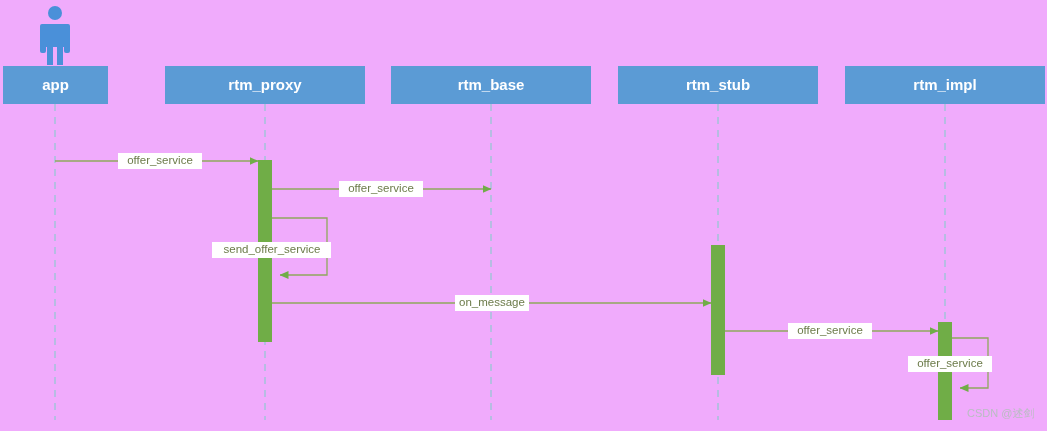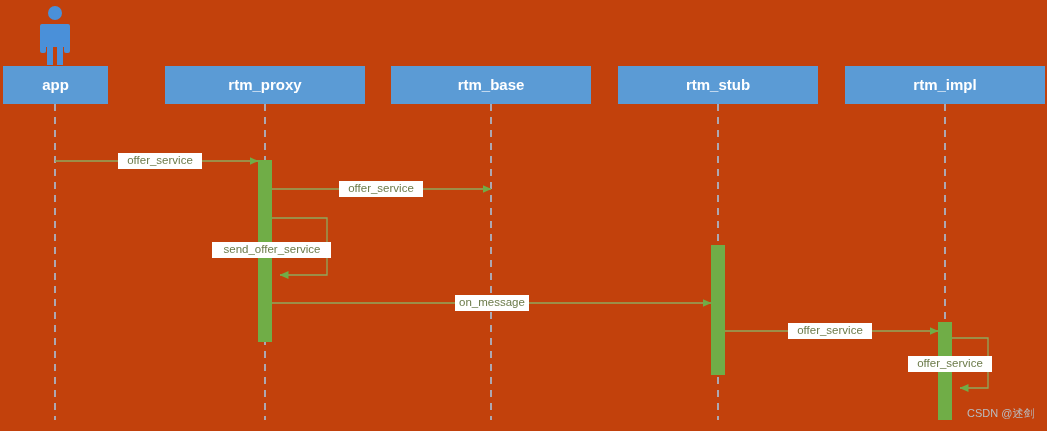--- a/index.html
+++ b/index.html
@@ -7,21 +7,21 @@
     padding: 0;
     background: #ffffff;
   }
   body {
     font-family: "Liberation Sans", "DejaVu Sans", sans-serif;
   }
   #diagram-root {
     position: relative;
     width: 1047px;
     height: 431px;
-    background: #c2410c;
+    background: #f0abfc;
     overflow: hidden;
   }
   #diagram-svg {
     position: absolute;
     left: 0;
     top: 0;
     width: 1047px;
     height: 431px;
     display: block;
   }

